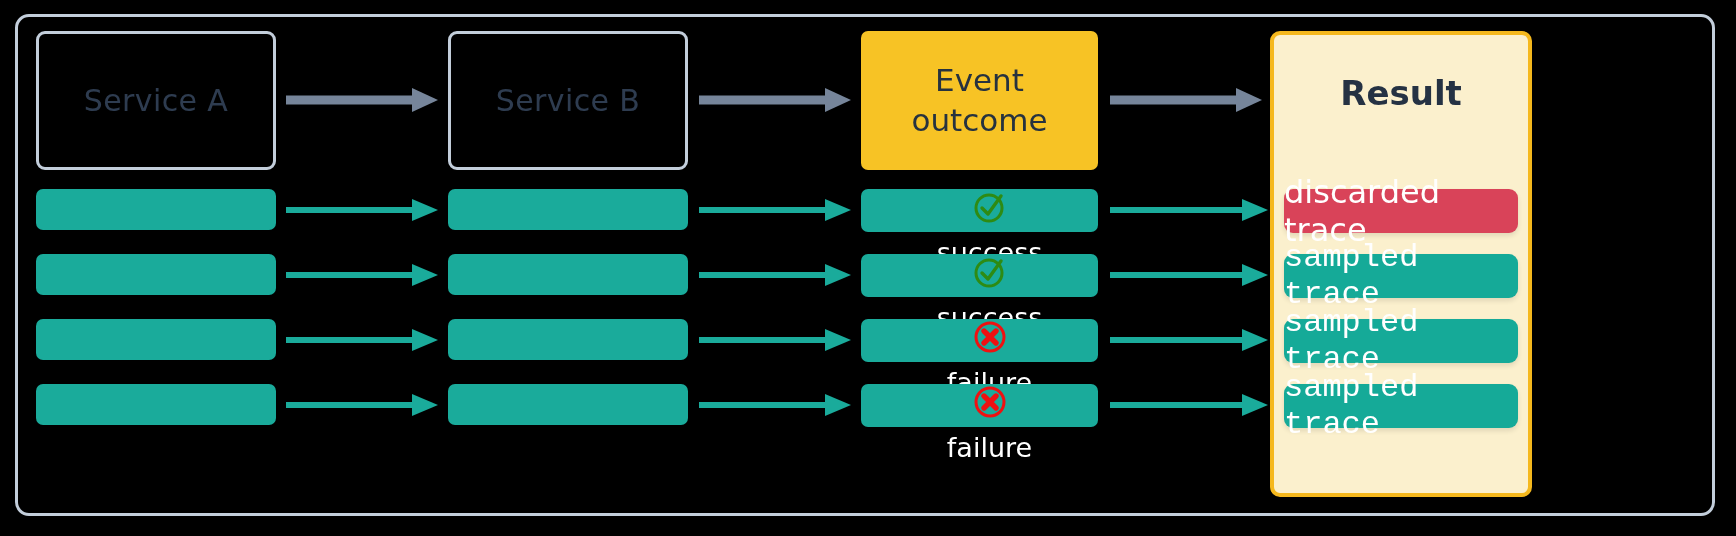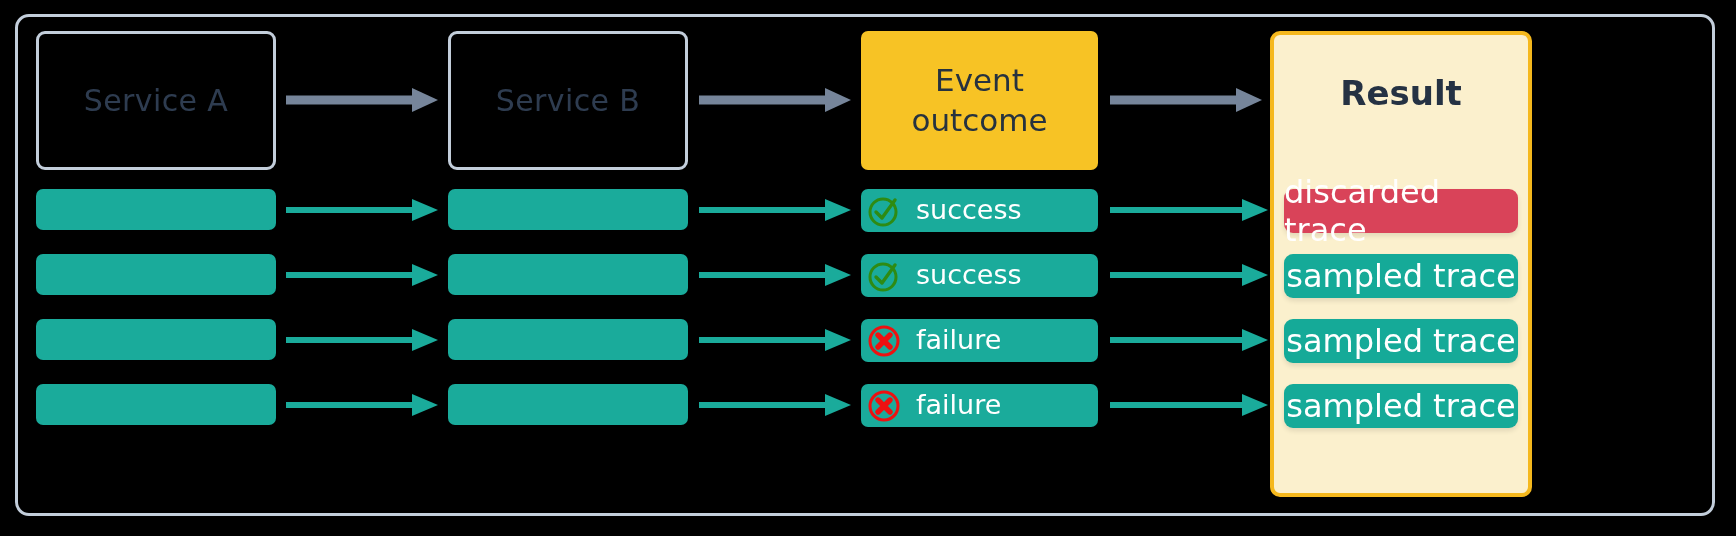--- a/index.html
+++ b/index.html
@@ -46,33 +46,33 @@
 
   
   .bar{
     background:#1aab9b;border-radius:7px;
   }
 
   
   .pill{
     background:#1aab9b;border-radius:7px;
     display:flex;align-items:center;
-    padding-left:5px;gap:14px;
-    color:#ffffff;font-size:27px;font-weight:400;
+    padding-left:20px;gap:14px;
+    color:#ffffff;font-size:27px;font-weight:400;flex-direction:column;
   }
   .pill .pill-label{line-height:1;padding-bottom:2px;}
 
   
   .badge{
     border-radius:9px;
     display:flex;align-items:center;justify-content:center;
     color:#ffffff;font-size:32px;font-weight:400;
     box-shadow:0 3px 5px rgba(0,0,0,.10);
   }
-  .badge.sampled{background:#15aa98;}
+  .badge.sampled{background:#15aa98;font-family:Liberation Mono, monospace;}
   .badge.discarded{background:#d94359;}
 
   
   .arrow{position:absolute;}
   .arrow svg{display:block;overflow:visible;}
 
   .icon{flex:0 0 auto;display:block;}
 </style>
 </head>
 <body>

